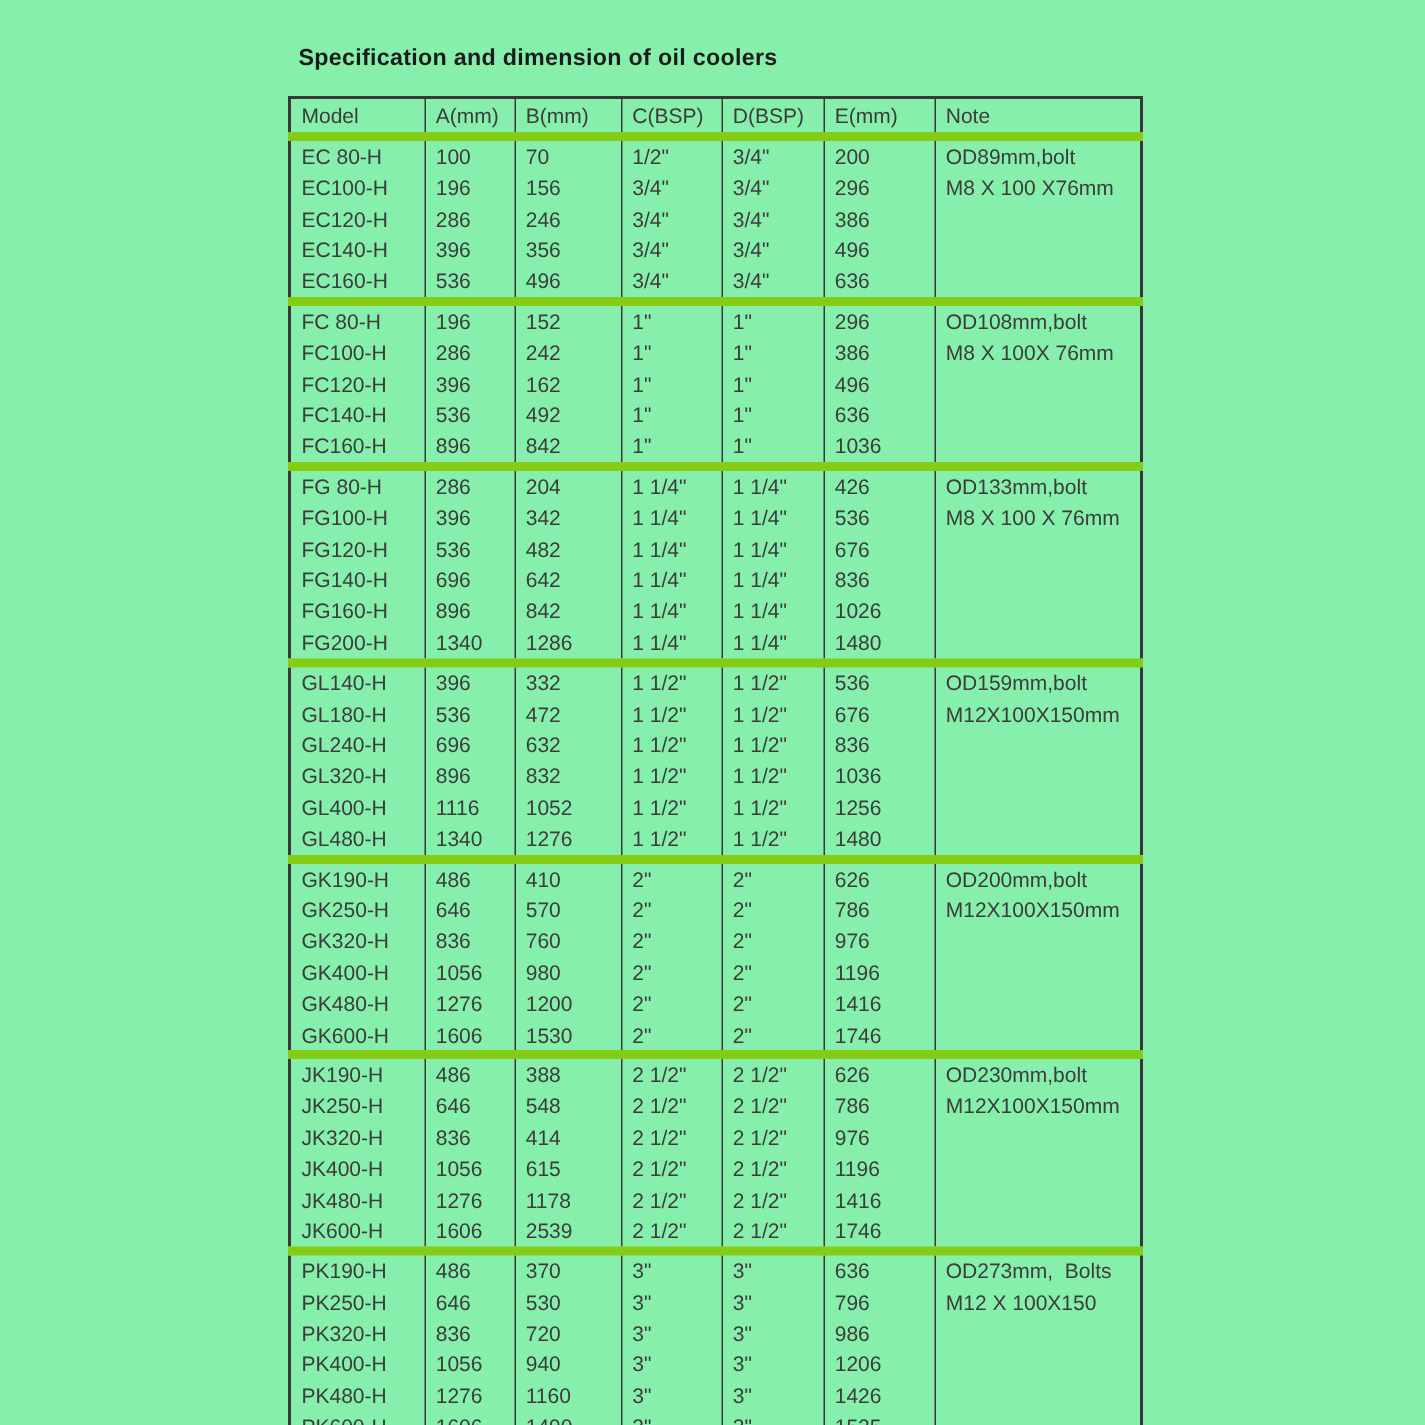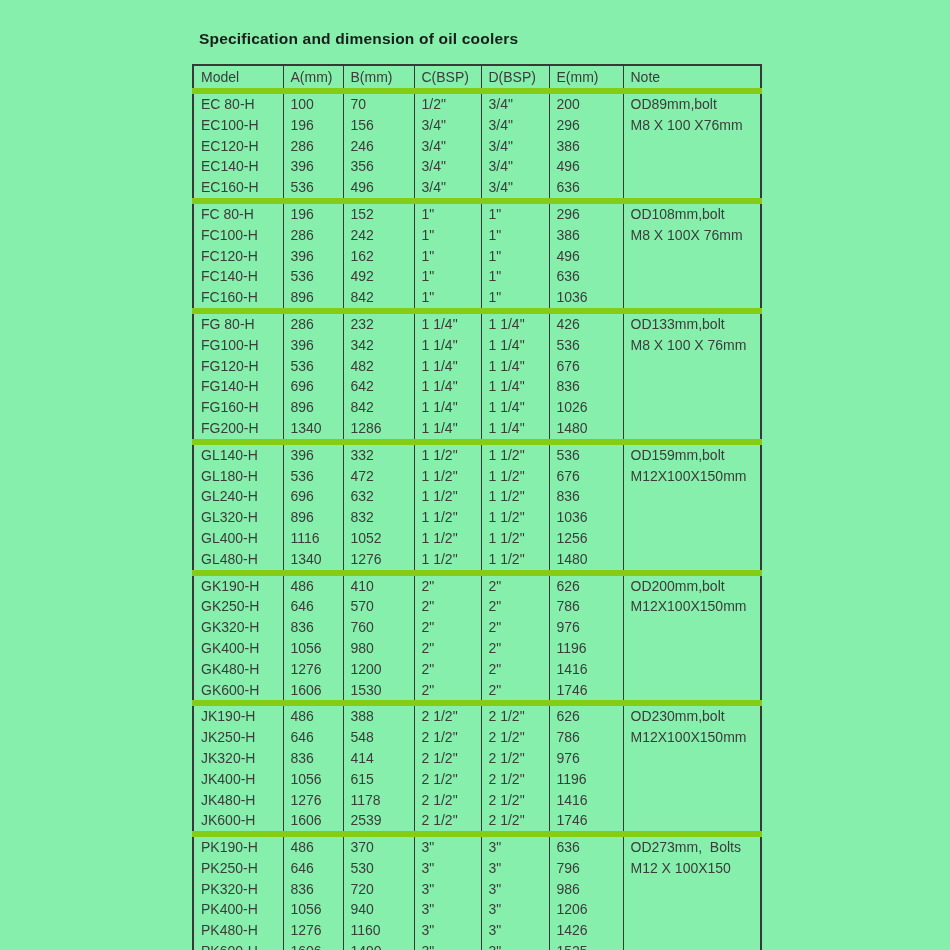--- a/index.html
+++ b/index.html
@@ -202,21 +202,21 @@
           </td>
           <td class="group-cell">
             <div class="line">286</div>
             <div class="line">396</div>
             <div class="line">536</div>
             <div class="line">696</div>
             <div class="line">896</div>
             <div class="line">1340</div>
           </td>
           <td class="group-cell">
-            <div class="line">232</div>
+            <div class="line">204</div>
             <div class="line">342</div>
             <div class="line">482</div>
             <div class="line">642</div>
             <div class="line">842</div>
             <div class="line">1286</div>
           </td>
           <td class="group-cell">
             <div class="line">1 1/4"</div>
             <div class="line">1 1/4"</div>
             <div class="line">1 1/4"</div>

